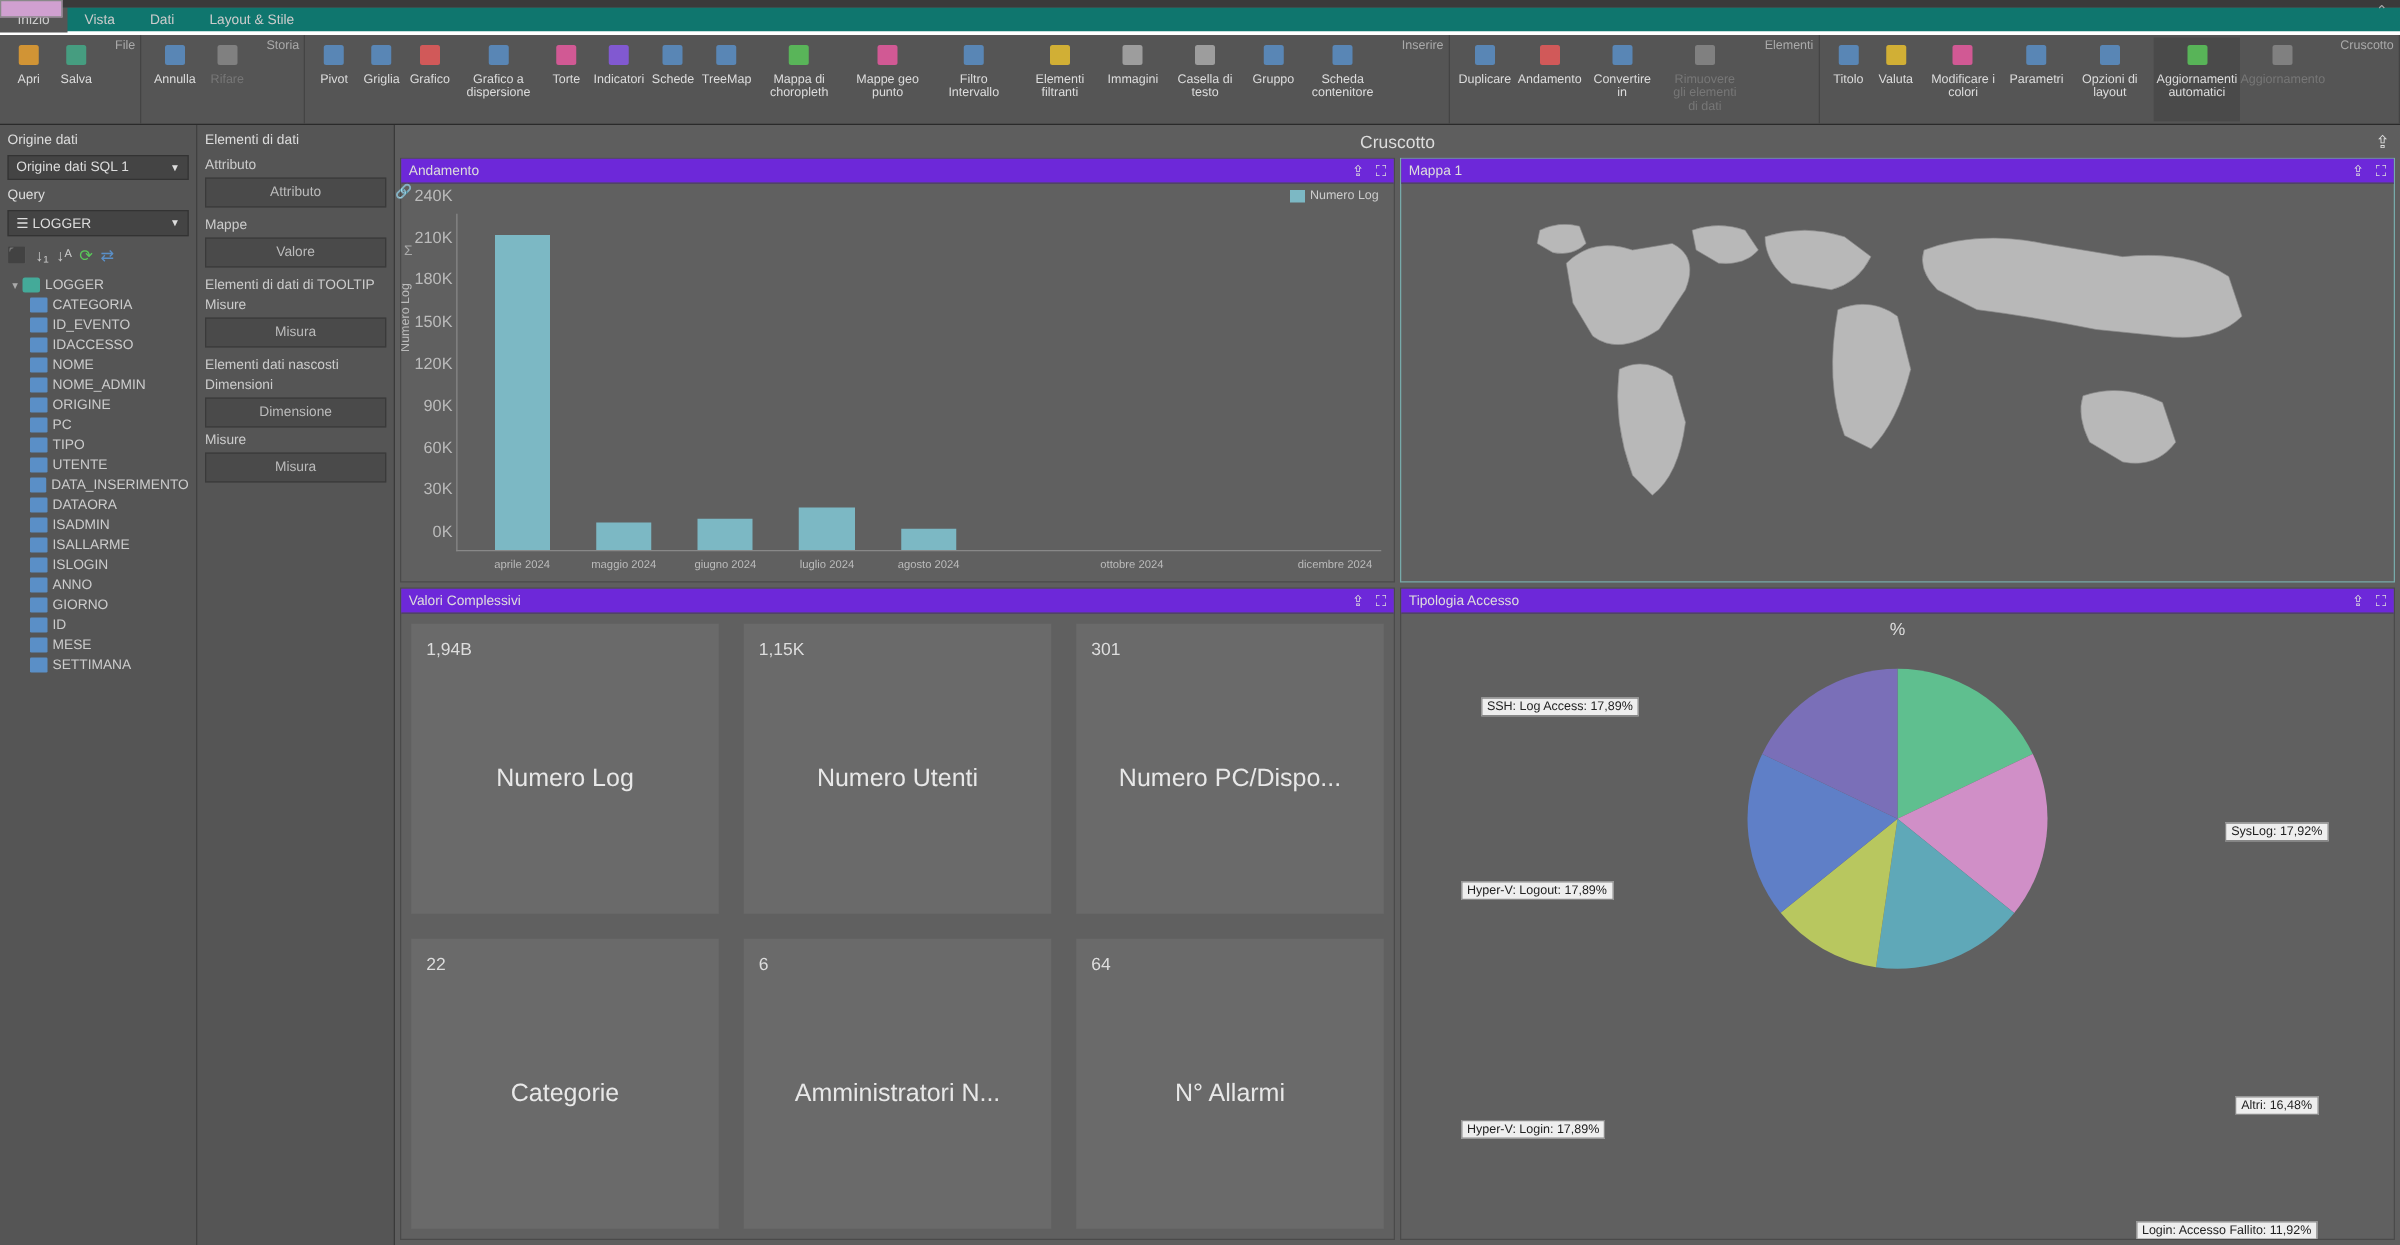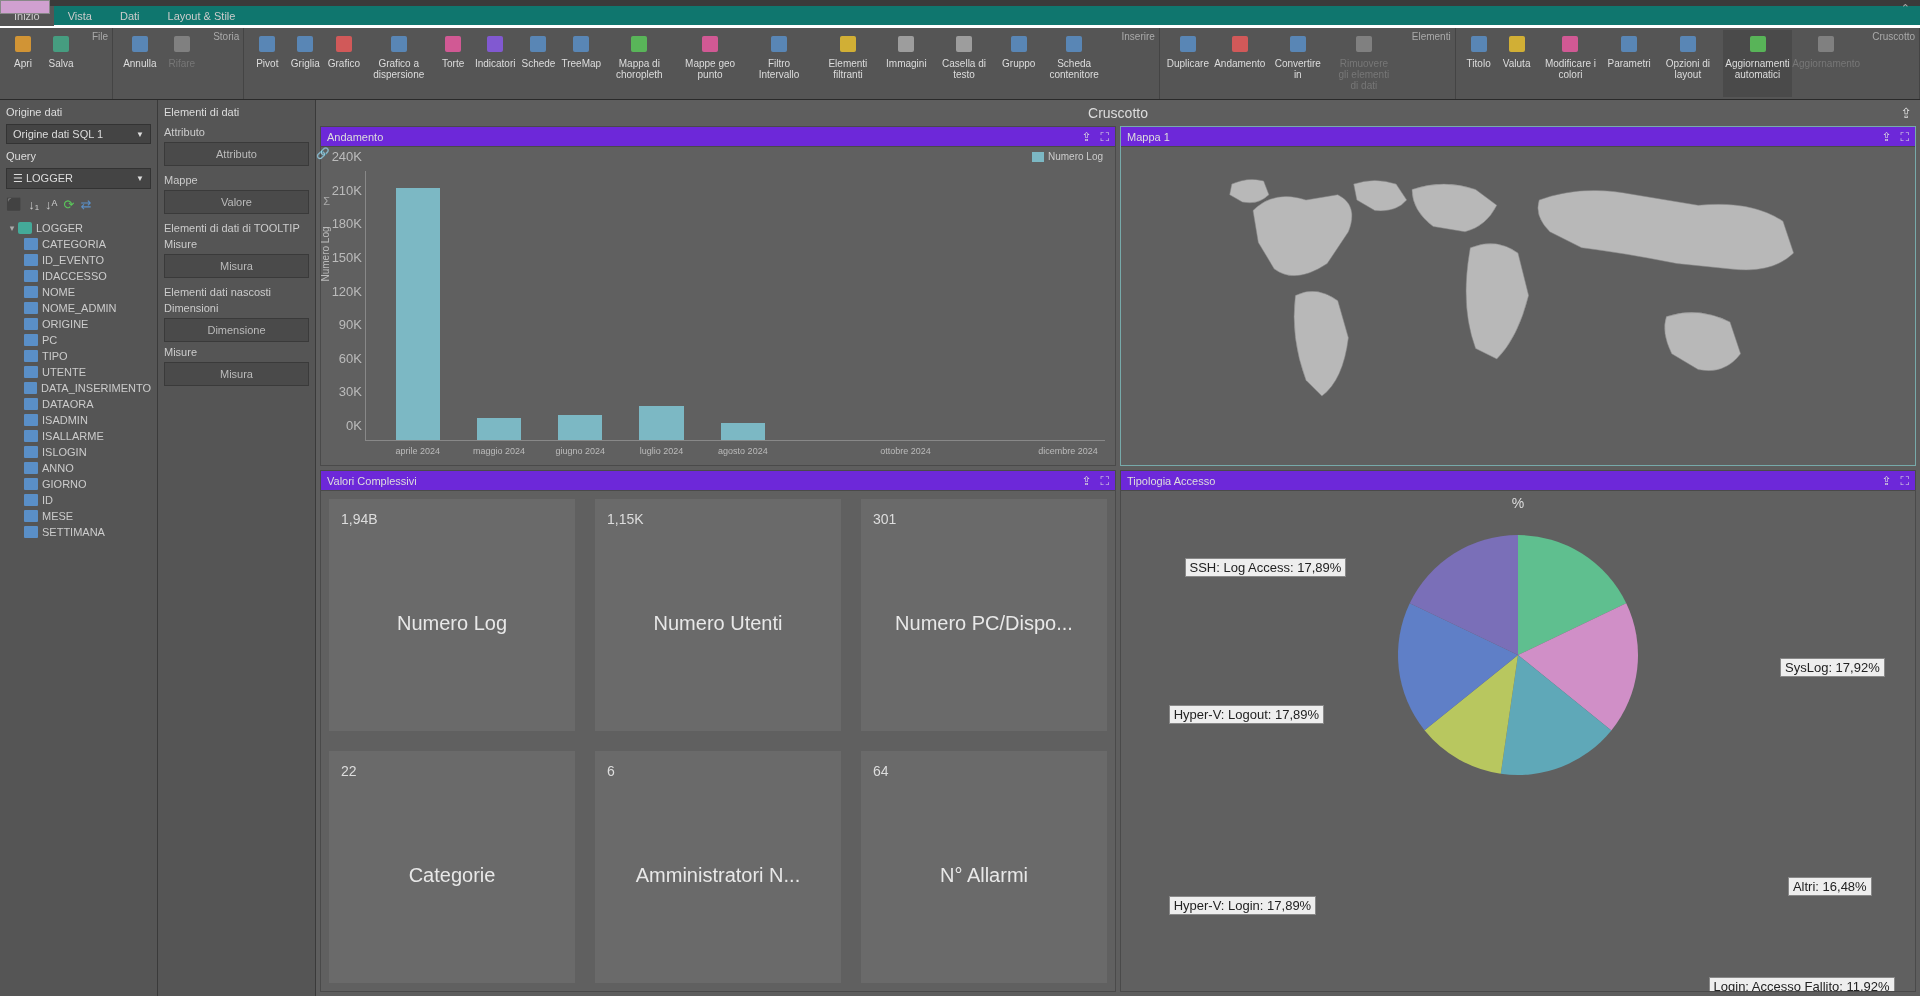--- a/index.html
+++ b/index.html
@@ -72,21 +72,21 @@
 
 .cards { display:grid; grid-template-columns:repeat(3,1fr); grid-template-rows:repeat(2,1fr); gap:20px; padding:8px; height:100%; }
 .card { background:#6a6a6a; padding:12px; display:flex; flex-direction:column; }
 .card-value { font-size:14px; color:#ddd; }
 .card-label { font-size:20px; color:#e8e8e8; margin-top:auto; margin-bottom:auto; text-align:center; font-weight:300; white-space:nowrap; overflow:hidden; text-overflow:ellipsis; }
 
 
 .pie-title { text-align:center; font-size:14px; color:#ddd; padding:4px; }
 .pie-wrap { position:relative; width:100%; height:calc(100% - 24px); }
 .pie-svg { display:block; margin:0 auto; }
-.pie-label { position:absolute; background:#eee; color:#222; font-size:13px; padding:1px 4px; border:1px solid #888; white-space:nowrap; }
+.pie-label { position:absolute; background:#eee; color:#222; font-size:10px; padding:1px 4px; border:1px solid #888; white-space:nowrap; }
 </style>
 </head>
 <body>
 
 <div class="titlebar">
   <div class="logo"></div>
   <span class="expand-btn">⌃</span>
 </div>
 
 <div class="tabs" id="tabs">

